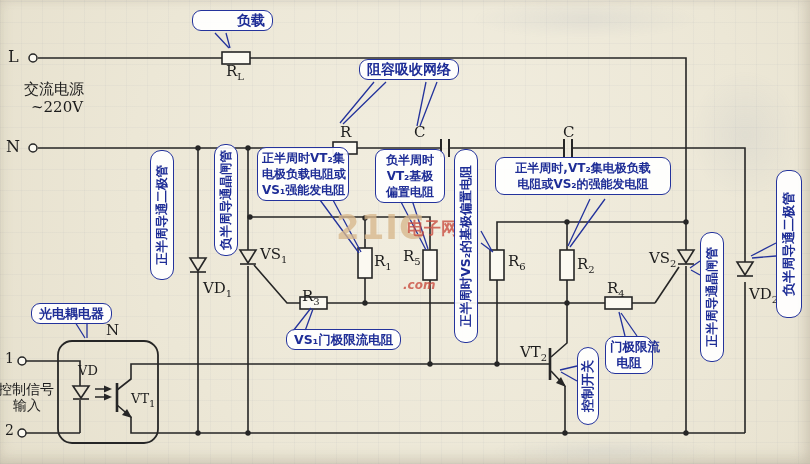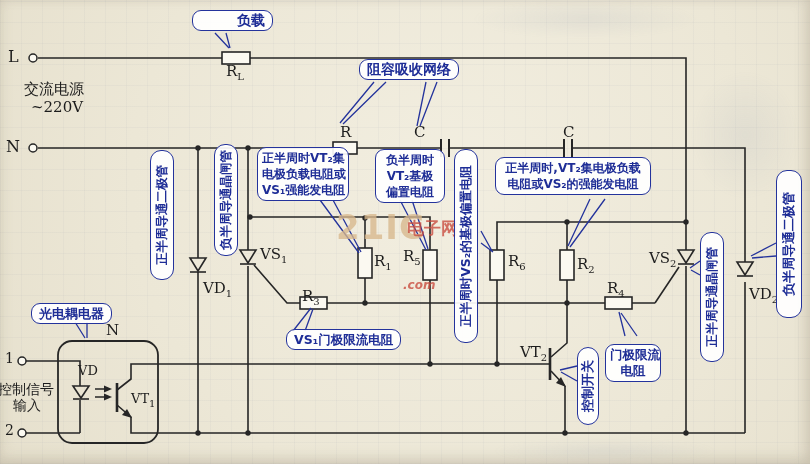--- a/index.html
+++ b/index.html
@@ -187,26 +187,26 @@
   <div class="co multi" style="left:257px;top:147px;width:92px;">
     <div>正半周时VT₂集</div>
     <div>电极负载电阻或</div>
     <div>VS₁强能发电阻</div>
   </div>
   <div class="co multi" style="left:375px;top:149px;width:70px;">
     <div>负半周时</div>
     <div>VT₂基极</div>
     <div>偏置电阻</div>
   </div>
-  <div class="co multi" style="left:495px;top:157px;width:156px;">
+  <div class="co multi" style="left:495px;top:157px;width:176px;">
     <div>正半周时,VT₂集电极负载</div>
     <div>电阻或VS₂的强能发电阻</div>
   </div>
   <div class="co" style="left:286px;top:329px;font-size:12.5px;">VS₁门极限流电阻</div>
-  <div class="co multi" style="left:605px;top:344px;width:56px;font-size:12.5px;">
+  <div class="co multi" style="left:605px;top:336px;width:48px;font-size:12.5px;border-radius:10px;">
     <div>门极限流</div>
     <div>电阻</div>
   </div>
   <div class="co" style="left:31px;top:303px;">光电耦电器</div>
 
   <div class="vco" style="left:162px;top:215px;width:130px;height:24px;">正半周导通二极管</div>
   <div class="vco" style="left:226px;top:200px;width:112px;height:24px;">负半周导通晶闸管</div>
   <div class="vco" style="left:466px;top:246px;width:194px;height:24px;">正半周时VS₂的基极偏置电阻</div>
   <div class="vco" style="left:588px;top:386px;width:78px;height:22px;font-size:13px;">控制开关</div>
   <div class="vco" style="left:712px;top:297px;width:130px;height:24px;">正半周导通晶闸管</div>

